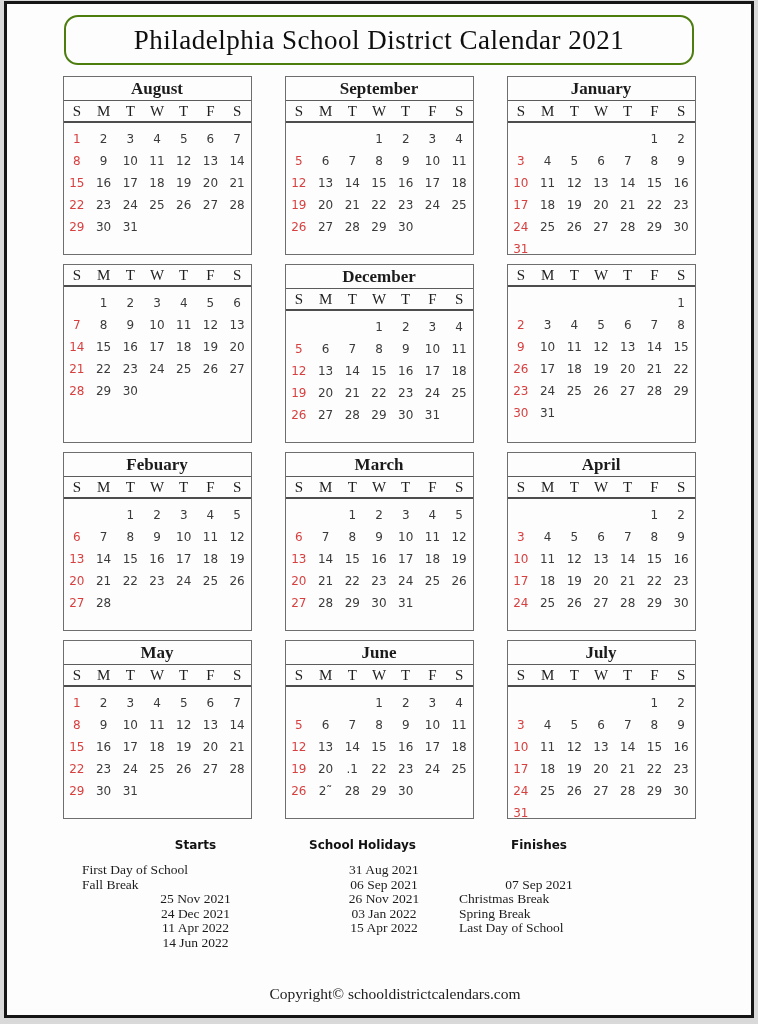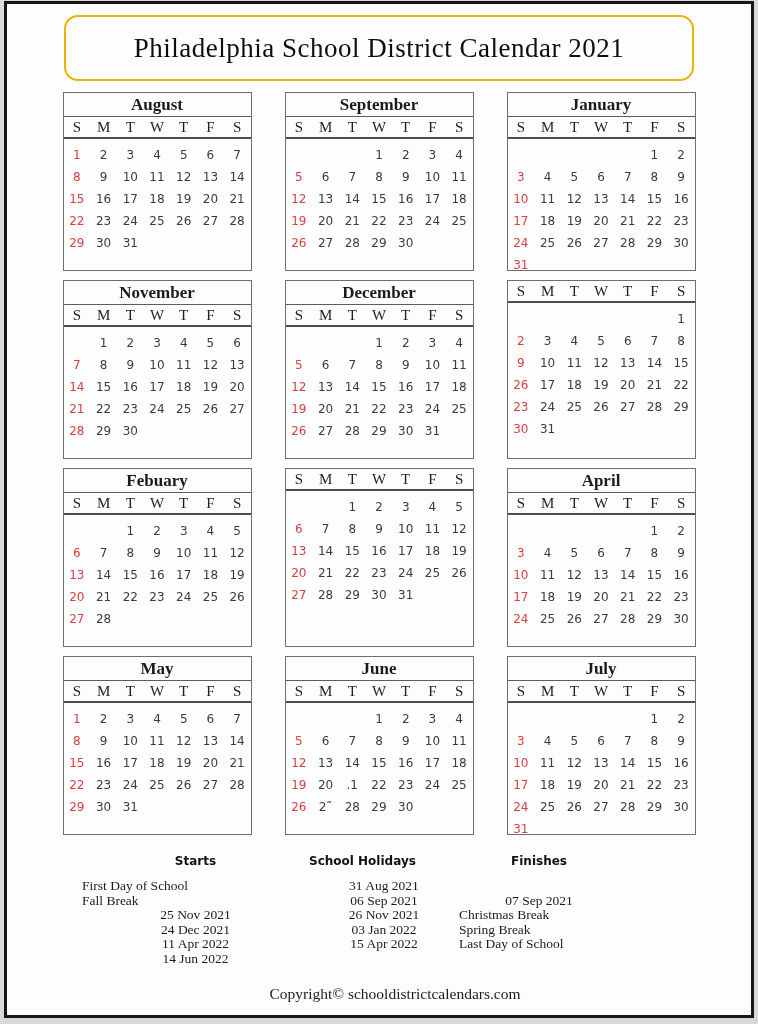--- a/index.html
+++ b/index.html
@@ -13,22 +13,22 @@
   }
   .frame {
     position:absolute; left:4px; top:1px;
     width:750px; height:1017px;
     border:3px solid #161616;
     background:#fdfdfd;
   }
   
   .title-box {
     margin:11px auto 0;
-    width:630px; height:66px;
-    border:2px solid #eab308;
+    width:630px; height:50px;
+    border:2px solid #4d7c0f;
     border-radius:14px;
     display:flex; align-items:center; justify-content:center;
     background:#fdfdfd;
   }
   .title-text { font-size:27px; color:#0e0e0e; letter-spacing:0.5px; }
 
   
   .months-grid {
     width:633px; margin:11px auto 0;
     display:grid;
@@ -249,21 +249,20 @@
           <span class="date-cell"></span>
           <span class="date-cell"></span>
           <span class="date-cell"></span>
           <span class="date-cell"></span>
           <span class="date-cell"></span>
           <span class="date-cell"></span>
         </div>
   </div>
 
   <div class="month">
-    <div class="month-header">November</div>
     <div class="dow-row">
           <span>S</span>
           <span>M</span>
           <span>T</span>
           <span>W</span>
           <span>T</span>
           <span>F</span>
           <span>S</span>
         </div>
     <div class="dates">
@@ -455,20 +454,21 @@
           <span class="date-cell">28</span>
           <span class="date-cell"></span>
           <span class="date-cell"></span>
           <span class="date-cell"></span>
           <span class="date-cell"></span>
           <span class="date-cell"></span>
         </div>
   </div>
 
   <div class="month">
+    <div class="month-header">March</div>
     <div class="dow-row">
           <span>S</span>
           <span>M</span>
           <span>T</span>
           <span>W</span>
           <span>T</span>
           <span>F</span>
           <span>S</span>
         </div>
     <div class="dates">

